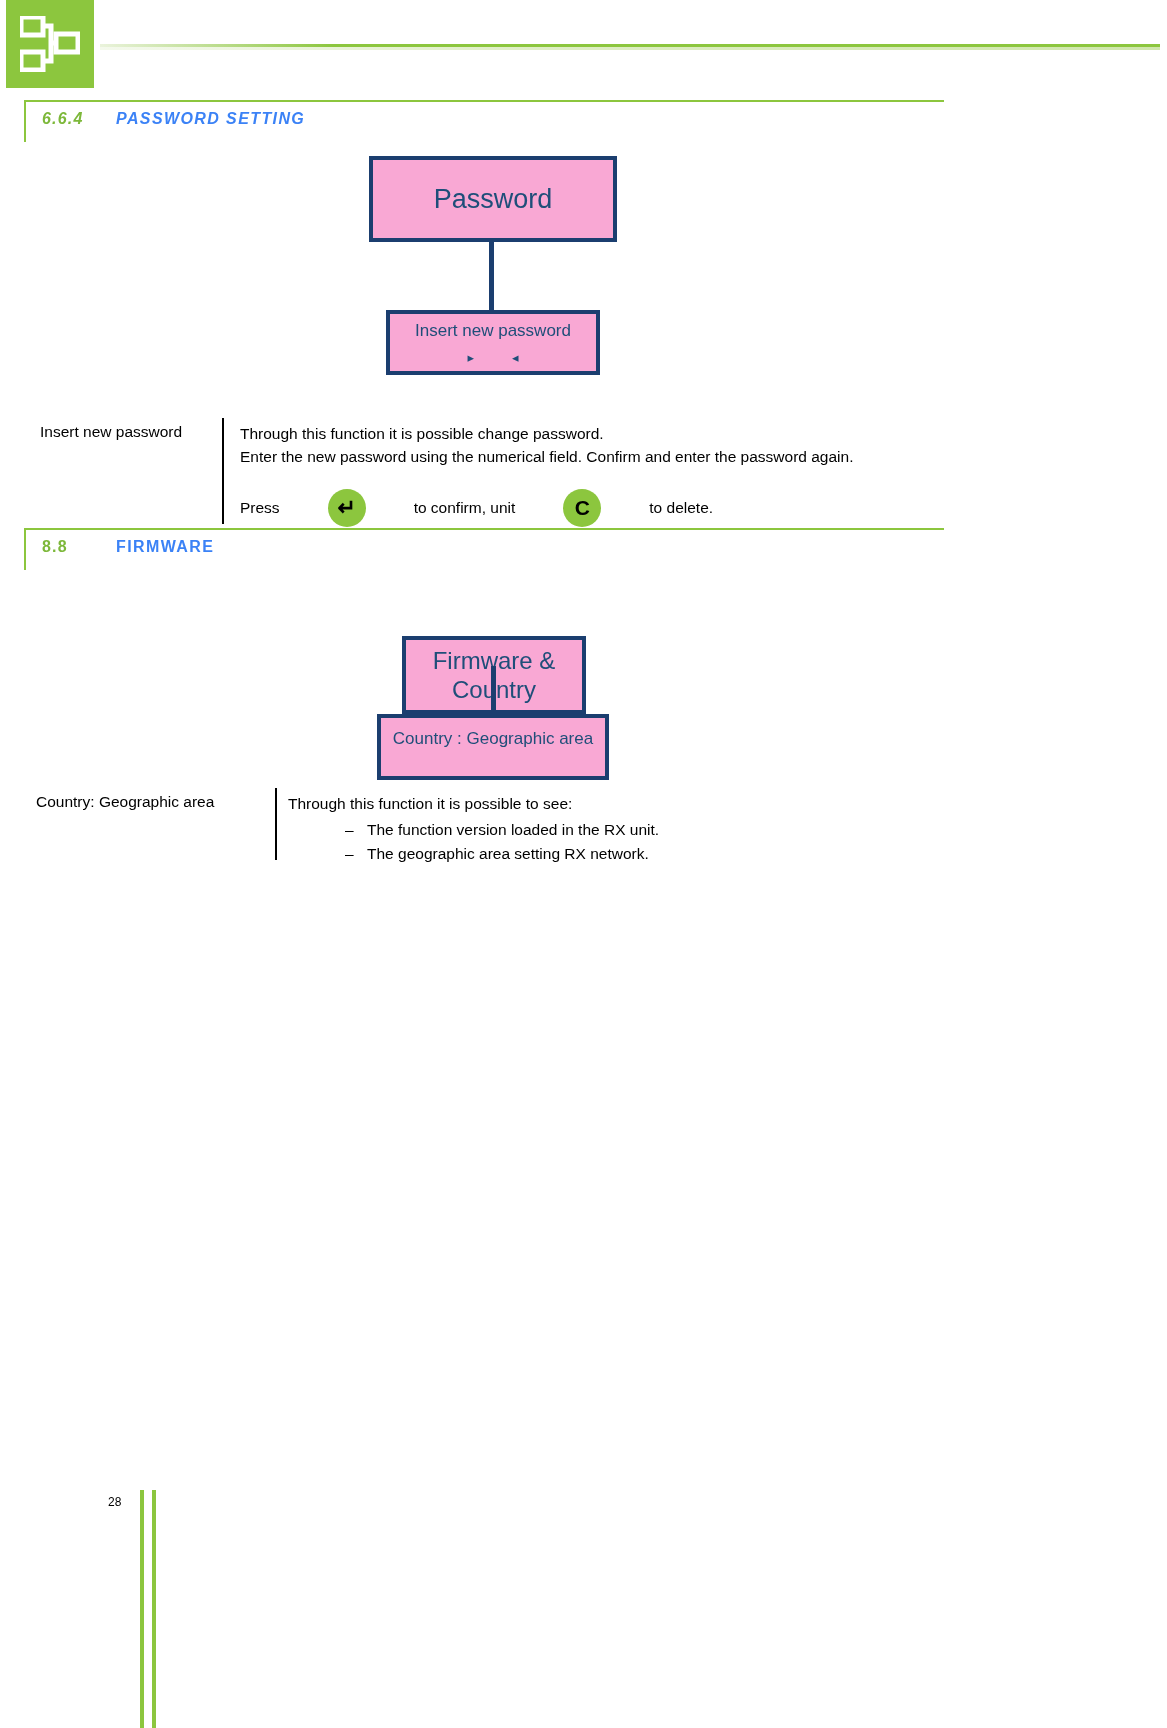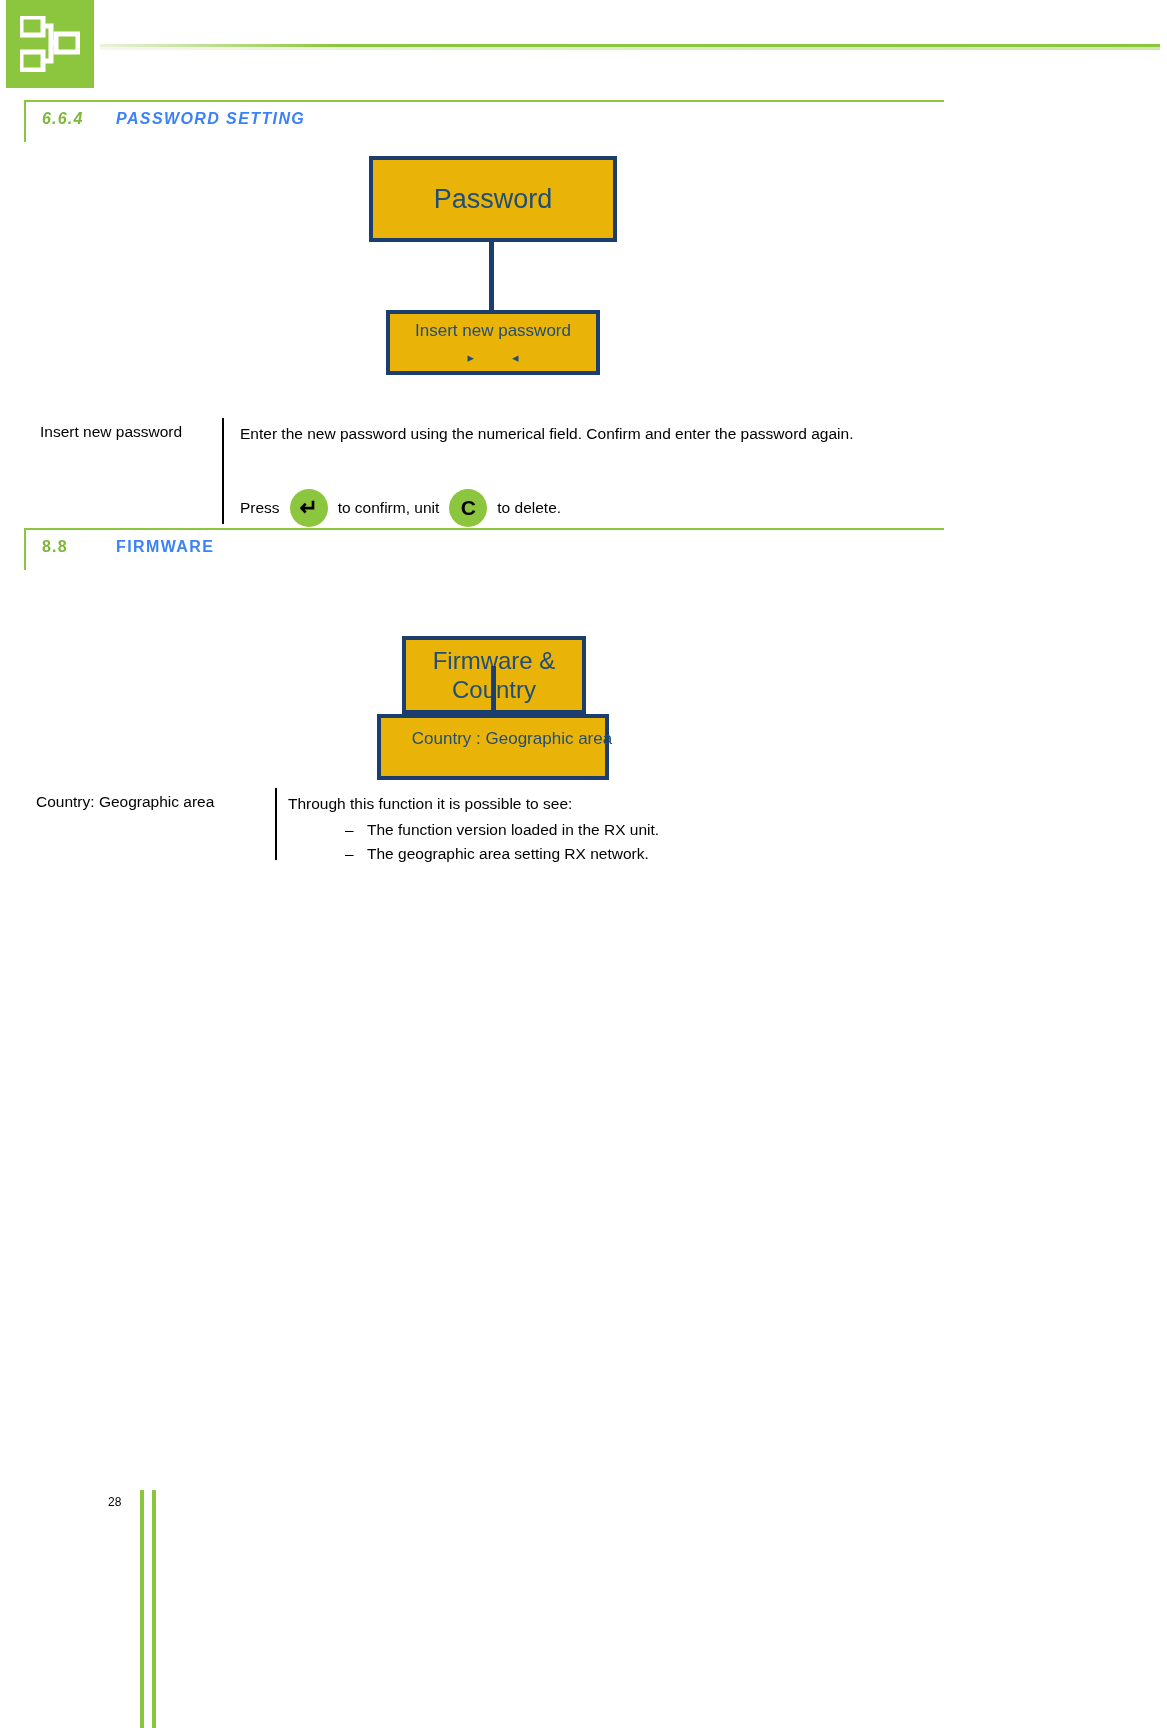--- a/index.html
+++ b/index.html
@@ -93,21 +93,21 @@
   .section-italic .section-num,
   .section-italic .section-title {
     font-style: italic;
   }
 
   
   .flow-box {
     position: absolute;
     box-sizing: border-box;
     border: 4px solid #1b3e6f;
-    background: #eab308;
+    background: #f9a8d4;
     color: #1f4e79;
     display: flex;
     align-items: center;
     justify-content: center;
     text-align: center;
     line-height: 1.22;
   }
   .flow-line {
     position: absolute;
     background: #1b3e6f;
@@ -148,20 +148,21 @@
     line-height: 1.48;
   }
   .desc-line { white-space: nowrap; }
 
   .press-line {
     position: absolute;
     display: flex;
     align-items: center;
     font-size: 15.5px;
     white-space: nowrap;
+    gap: 38px;
   }
   .key {
     display: inline-flex;
     align-items: center;
     justify-content: center;
     width: 38px;
     height: 38px;
     border-radius: 50%;
     background: #8cc63e;
     color: #000;
@@ -240,20 +241,21 @@
     </div>
   </div>
 </div>
 
 <div>
   <div class="desc-label" style="left:40px; top:423px;">Insert new password</div>
 
   <div class="desc-rule" style="left:222px; top:418px; height:106px;"></div>
 
   <div class="desc-body" style="left:240px; top:423px; width:880px;">
+    <div class="desc-line">Through this function it is possible change password.</div>
     <div class="desc-line">Enter the new password using the numerical field. Confirm and enter the password again.</div>
   </div>
 
   <div class="press-line" style="left:240px; top:489px;">
     <span>Press</span>
     <span class="key key-enter">↵</span>
     <span>to confirm, unit</span>
     <span class="key key-c">C</span>
     <span>to delete.</span>
   </div>
@@ -270,21 +272,21 @@
   <div class="flow-box" style="left:402px; top:588px; width:184px; height:78px; font-size:24px;margin-top:48px;">
     <div>
       <div>Firmware &amp;</div>
       <div>Country</div>
     </div>
   </div>
 
   <div class="flow-line" style="left:491px; top:666px; width:5px; height:48px;"></div>
 
   <div class="flow-box" style="left:377px; top:714px; width:232px; height:66px; font-size:17px;">
-    <div style="position:relative; width:100%; height:100%;padding-left:19px;">
+    <div style="position:relative; width:100%; height:100%;">
       <div class="flow-sub" style="top:11px;">Country : Geographic area</div>
     </div>
   </div>
 </div>
 
 <div>
   <div class="desc-label" style="left:36px; top:793px;">Country: Geographic area</div>
 
   <div class="desc-rule" style="left:275px; top:788px; height:72px;"></div>
 

